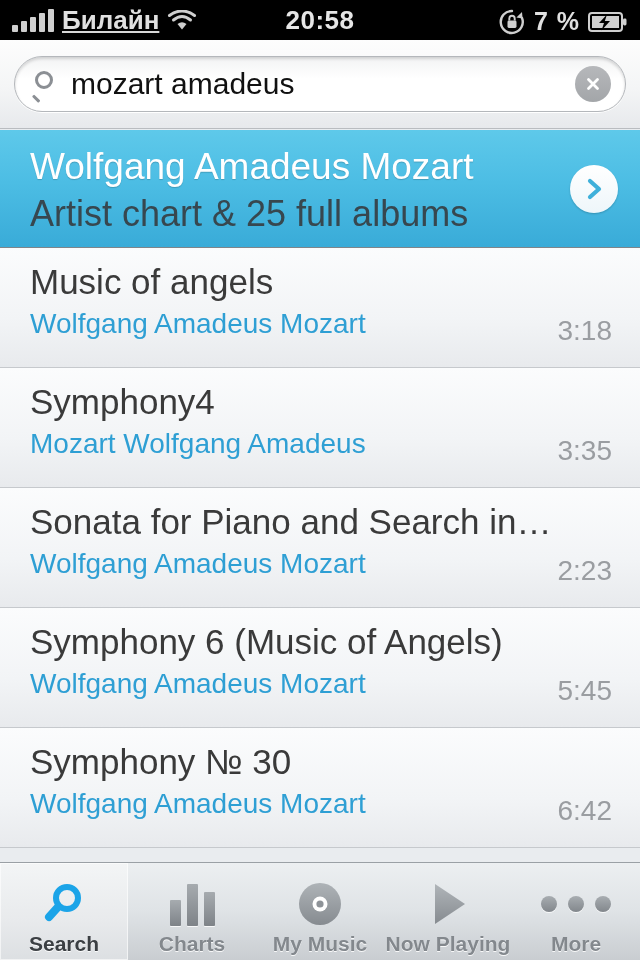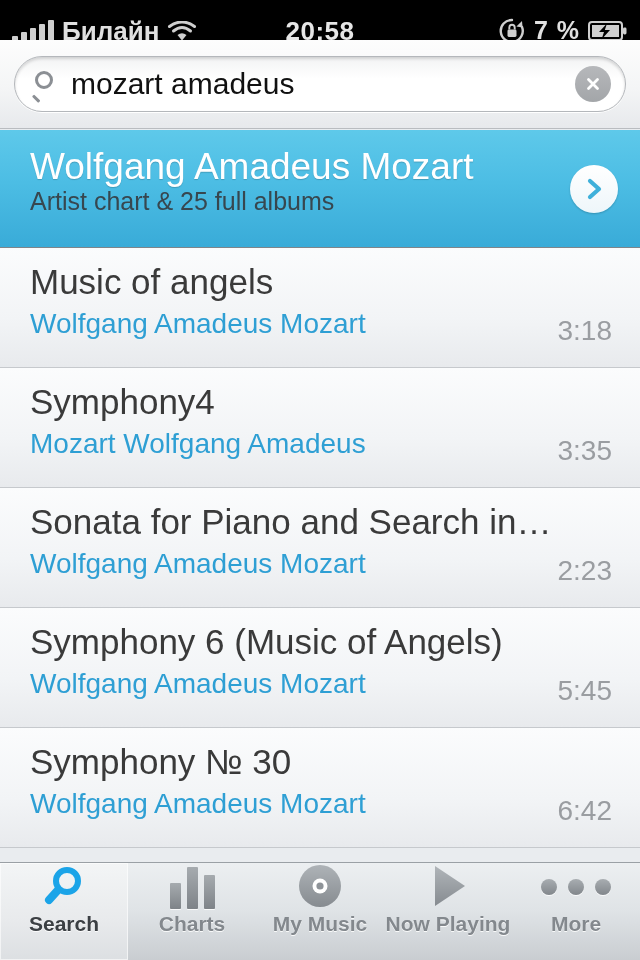--- a/index.html
+++ b/index.html
@@ -7,21 +7,21 @@
     width:640px; height:960px;
     font-family:"Liberation Sans","DejaVu Sans",sans-serif;
     background:#e9ecef; overflow:hidden;
   }
   #app { position:relative; width:640px; height:960px; }
 
   
   .statusbar{
     position:absolute; top:0; left:0; width:640px; height:40px;
     background:#000; color:#d8d8d8;
-    display:flex; align-items:flex-start; padding:16px 12px;
+    display:flex; align-items:flex-end; padding:4px 12px;text-decoration:underline;
   }
   .sb-left{display:flex;align-items:center;gap:8px;}
   .sb-center{position:absolute;left:0;width:640px;text-align:center;
              font-size:26px;font-weight:bold;color:#e6e6e6;letter-spacing:.5px;}
   .sb-right{position:absolute;right:12px;display:flex;align-items:center;gap:8px;}
   .signal{display:flex;align-items:flex-end;gap:3px;height:22px;}
   .signal i{display:block;width:6px;background:#cfcfcf;border-radius:1px;}
   .signal i:nth-child(1){height:7px;}
   .signal i:nth-child(2){height:11px;}
   .signal i:nth-child(3){height:15px;}
@@ -64,21 +64,21 @@
     position:relative; height:118px;
     background:linear-gradient(to bottom,#5ec9ea 0%,#4cbde4 45%,#39abd8 100%);
     border-bottom:1px solid #7f858a;
     padding:16px 20px 0 30px;
   }
   .artist-title{
     font-size:37px;color:#ffffff;line-height:1.12;white-space:nowrap;
     text-shadow:0 1px 1px rgba(0,0,0,.18);
   }
   .artist-sub{
-    font-size:25px;color:#37474f;white-space:nowrap;
+    font-size:36px;color:#37474f;margin-top:6px;white-space:nowrap;
   }
   .disclosure{
     position:absolute;right:22px;top:50%;transform:translateY(-50%);
     width:48px;height:48px;border-radius:50%;
     background:linear-gradient(to bottom,#ffffff,#eef6fa);
     display:flex;align-items:center;justify-content:center;
     box-shadow:0 1px 2px rgba(0,0,0,.2);
   }
 
   .row-track{
@@ -100,21 +100,21 @@
 
   
   .tabbar{
     position:absolute;bottom:0;left:0;width:640px;height:98px;
     background:linear-gradient(to bottom,#eceff1 0%,#dfe3e6 50%,#c9cdd1 100%);
     border-top:1px solid #9aa0a5;
     display:flex;
   }
   .tab{
     flex:1;position:relative;display:flex;flex-direction:column;
-    align-items:center;justify-content:flex-end;padding-bottom:24px;
+    align-items:center;justify-content:flex-end;padding-bottom:4px;
   }
   .tab.active{
     background:linear-gradient(to bottom,#f3f5f6 0%,#e8eaec 60%,#dcdfe2 100%);
     box-shadow:inset 0 0 0 1px rgba(255,255,255,.6);
   }
   .tab .glyph{height:52px;display:flex;align-items:center;justify-content:center;}
   .tab .label{
     font-size:21px;font-weight:bold;color:#83888d;
     text-shadow:0 1px 0 rgba(255,255,255,.85);margin-top:2px;
   }

